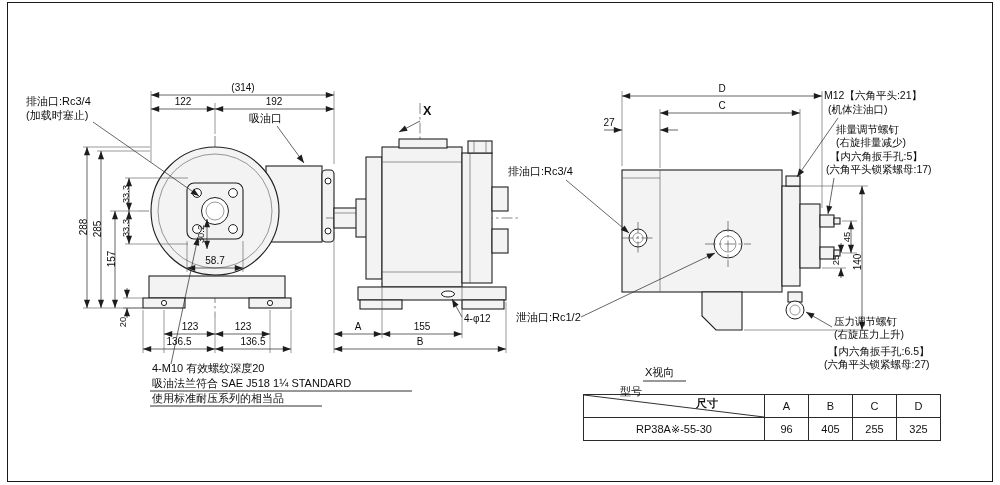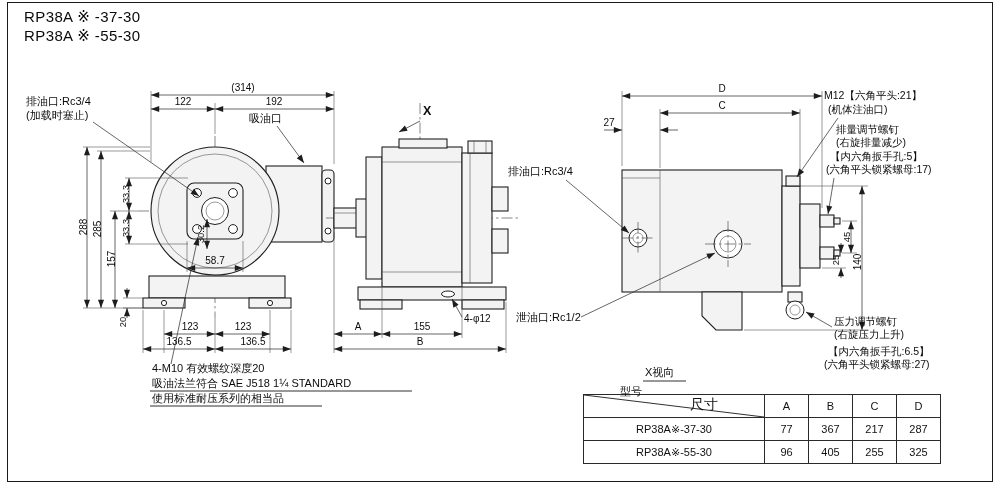--- a/index.html
+++ b/index.html
@@ -22,33 +22,29 @@
   .dl    { stroke:#333; stroke-width:0.75; fill:none; }
   .cl    { stroke:#444; stroke-width:0.65; fill:none; stroke-dasharray:11 3 2.5 3; }
   .ul    { stroke:#1a1a1a; stroke-width:0.9; }
   .spec-table { position:absolute; left:583px; top:394px; }
   .spec-table table { border-collapse:collapse; background:#fff; }
   .spec-table td { border:1px solid #2a2a2a; font-size:11px; color:#111; text-align:center; height:23px; padding:0 2px; }
   .model-col { width:181px; }
   .val-col { width:44px; }
   .diag-cell { position:relative; padding:0 !important; }
   .diag-svg { position:absolute; left:0; top:0; width:100%; height:100%; }
-  .diag-top { position:absolute; top:1px; right:46px; font-size:14px; }
+  .diag-top { position:absolute; top:1px; right:46px; font-size:11px;font-weight:bold; }
   .diag-bottom { position:absolute; bottom:18px; left:36px; font-size:11px; }
 </style>
 </head>
 <body>
 
 <div class="canvas">
   <div class="frame"></div>
 
-  <div class="title">
-    <div>RP38A ※ -37-30</div>
-    <div>RP38A ※ -55-30</div>
-  </div>
 
   <svg class="draw" width="1000" height="485" viewBox="0 0 1000 485">
     <defs>
       <marker id="mE" markerWidth="10" markerHeight="8" refX="9" refY="4" orient="auto" markerUnits="userSpaceOnUse">
         <path d="M0.8,1 L9,4 L0.8,7 Z" fill="#1d1d1d"></path>
       </marker>
       <marker id="mS" markerWidth="10" markerHeight="8" refX="1" refY="4" orient="auto" markerUnits="userSpaceOnUse">
         <path d="M9.2,1 L1,4 L9.2,7 Z" fill="#1d1d1d"></path>
       </marker>
     </defs>
@@ -272,27 +268,20 @@
           </svg>
           <span class="diag-top">尺寸</span>
           <span class="diag-bottom">型号</span>
         </td>
         <td class="val-col">A</td>
         <td class="val-col">B</td>
         <td class="val-col">C</td>
         <td class="val-col">D</td>
       </tr>
       <tr>
-        <td>RP38A※-37-30</td>
-        <td>77</td>
-        <td>367</td>
-        <td>217</td>
-        <td>287</td>
-      </tr>
-      <tr>
         <td>RP38A※-55-30</td>
         <td>96</td>
         <td>405</td>
         <td>255</td>
         <td>325</td>
       </tr>
     </tbody>
       </table>
   </div>
 </div>

